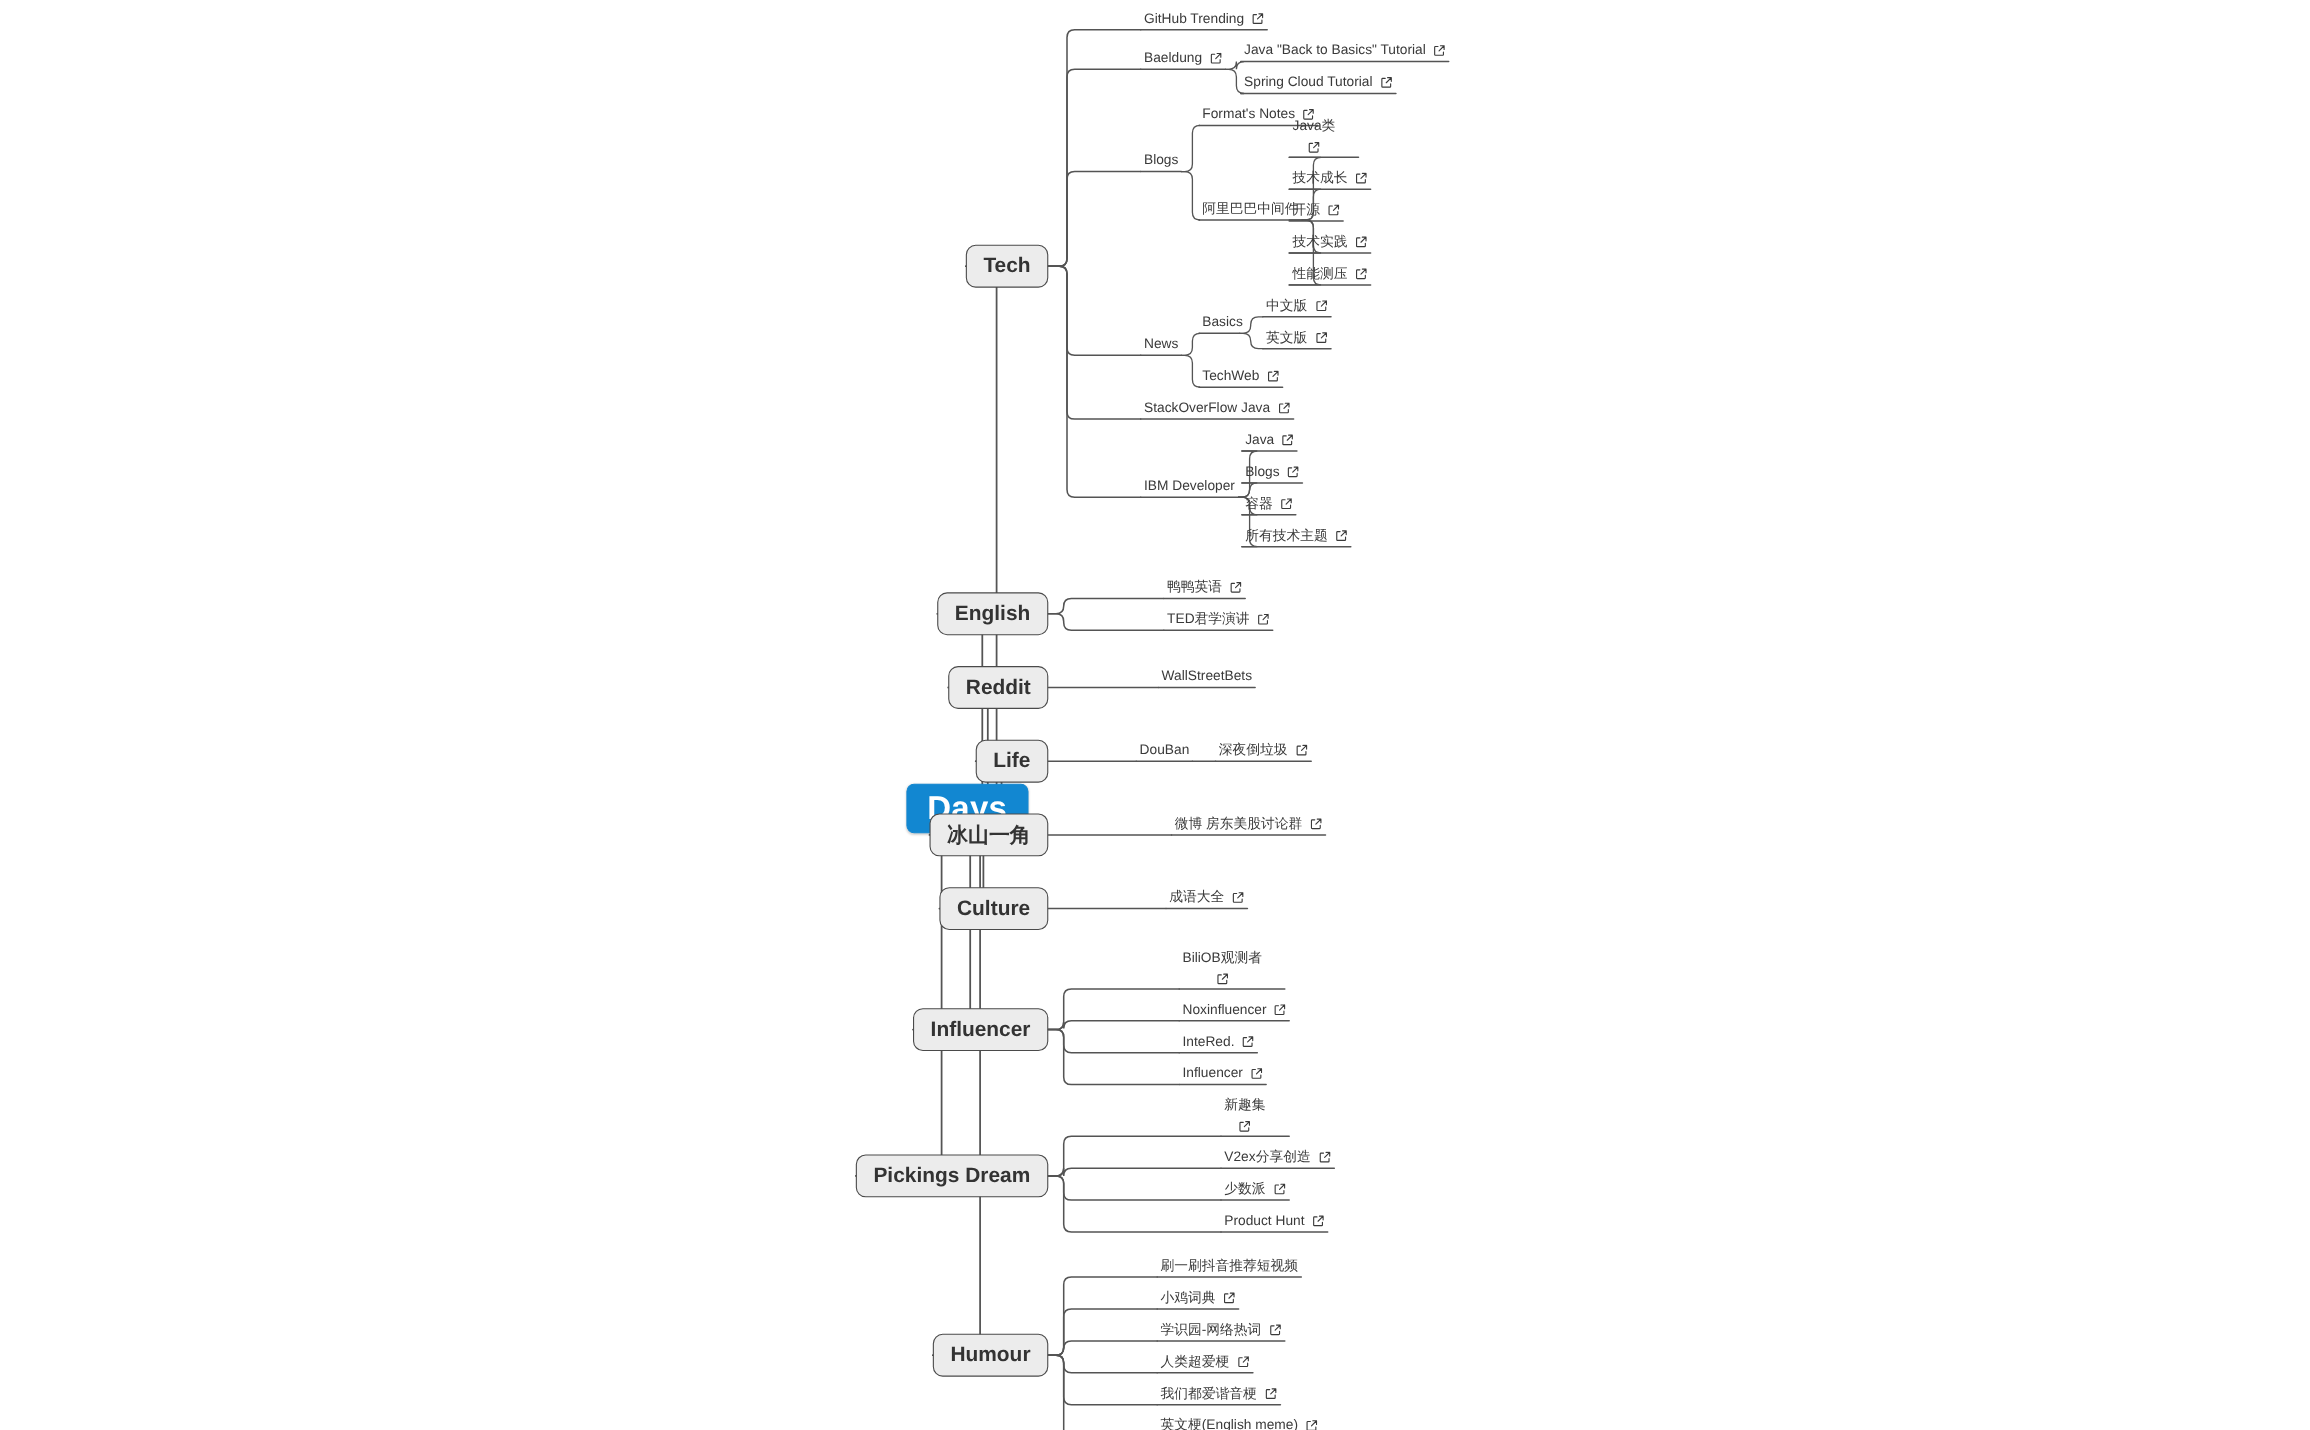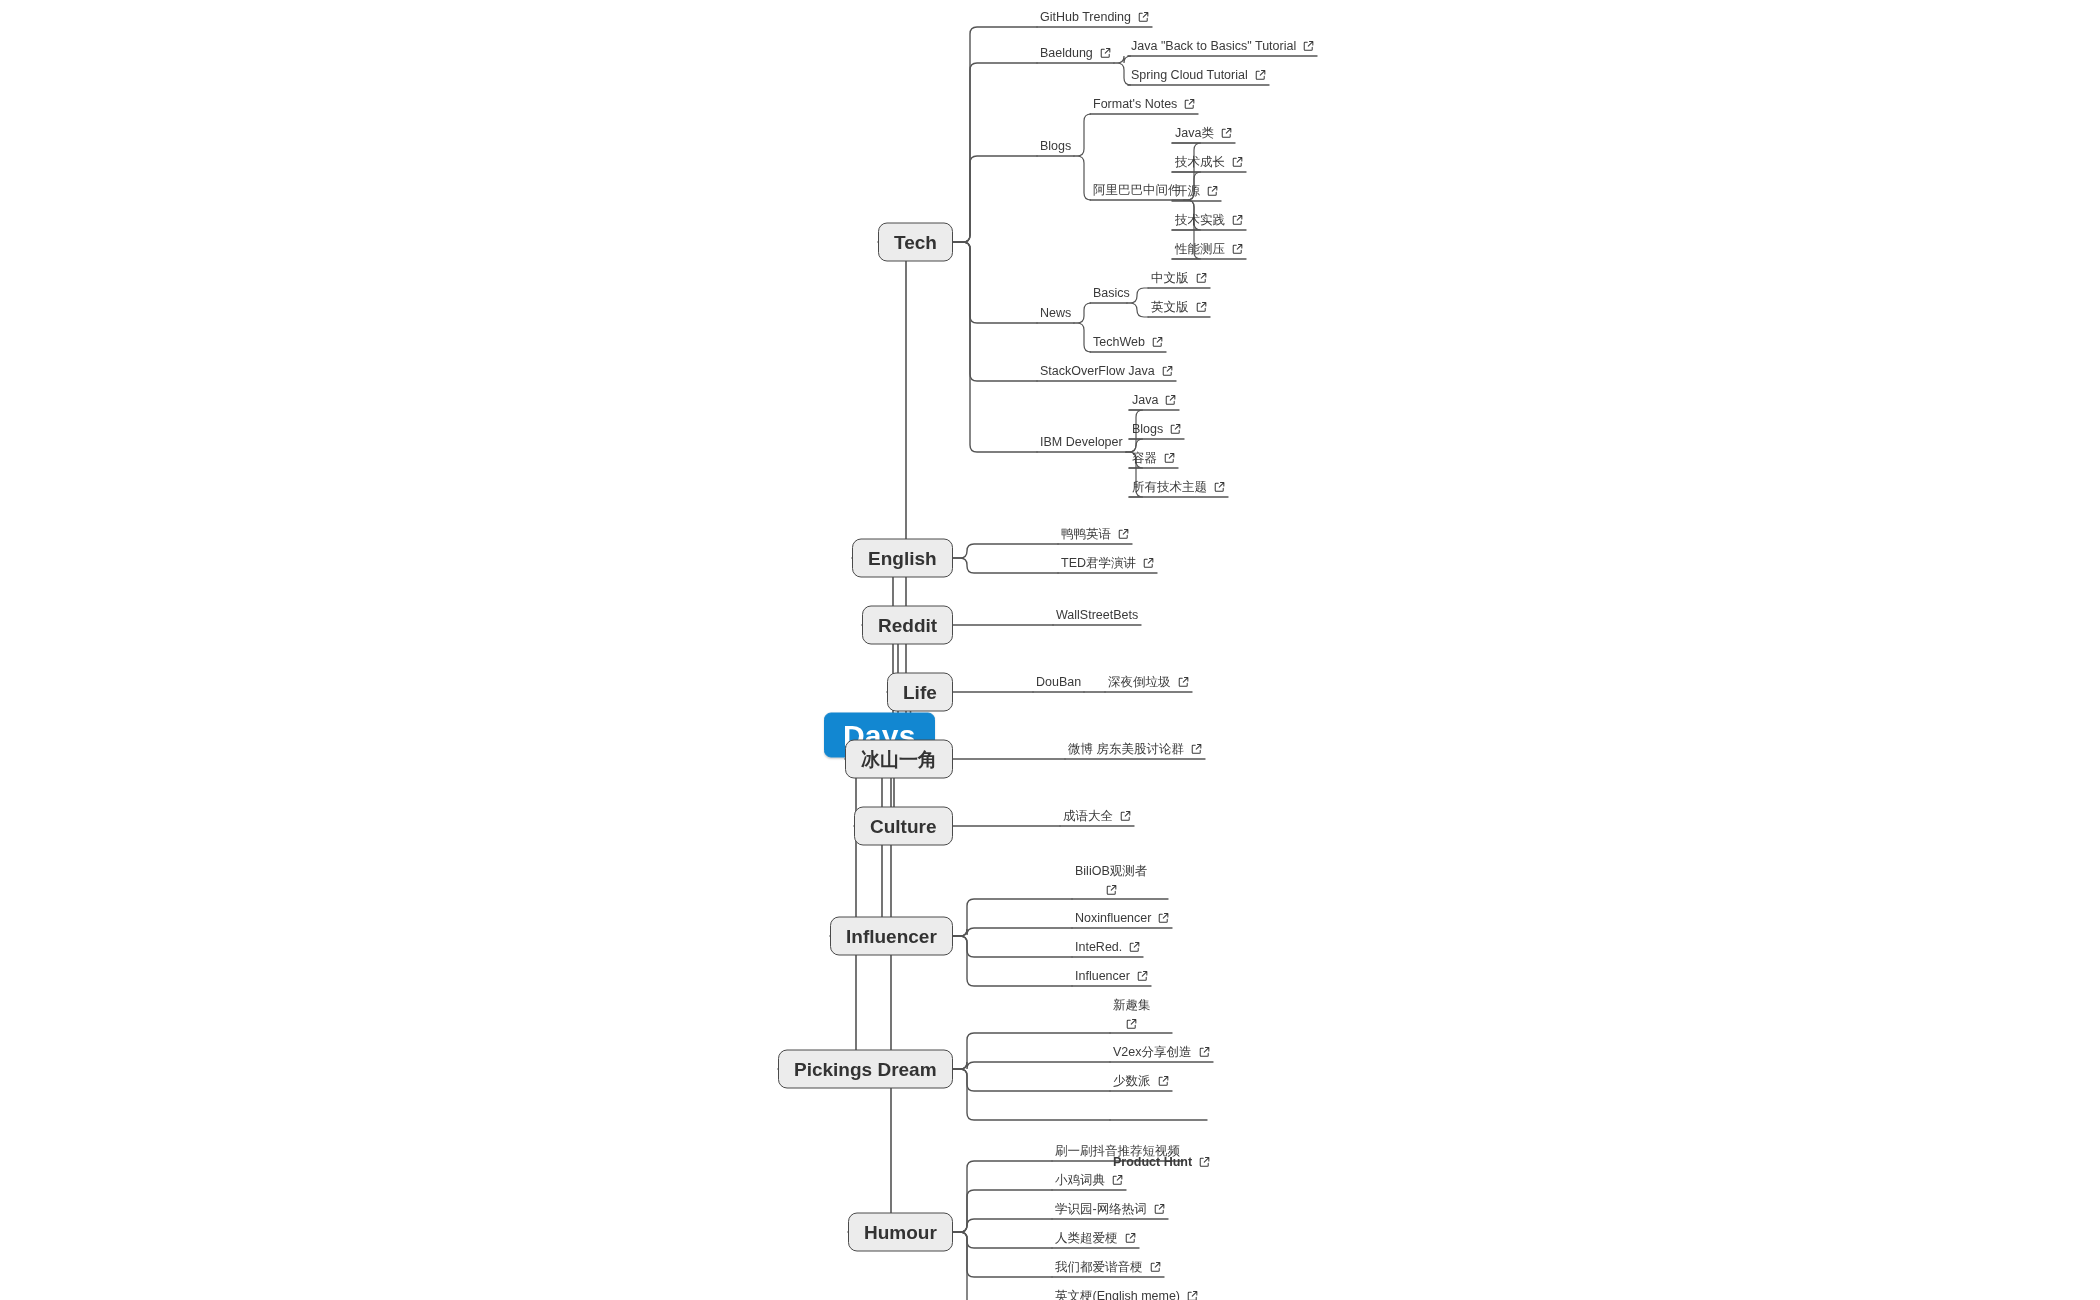--- a/index.html
+++ b/index.html
@@ -267,21 +267,21 @@
       <span class="ext">
         <svg viewBox="0 0 16 16">
           <path d="M6.2 2.6H2.8a1 1 0 0 0-1 1v9.6a1 1 0 0 0 1 1h9.6a1 1 0 0 0 1-1V9.8" fill="none" stroke="#3a3a3a" stroke-width="1.5" stroke-linecap="round"></path>
           <path d="M9.4 1.6h4.9v4.9M14.3 1.6 7.6 8.3" fill="none" stroke="#3a3a3a" stroke-width="1.5" stroke-linecap="round" stroke-linejoin="round"></path>
         </svg>
       </span>
     </div>
     <div class="leaf" style="left: 1090px; top: 200px;">
       <span>阿里巴巴中间件</span>
     </div>
-    <div class="leaf" style="left: 1172px; top: 143px;">
+    <div class="leaf" style="left: 1172px; top: 143px; flex-direction: column;">
       <span>Java类</span>
       <span class="ext">
         <svg viewBox="0 0 16 16">
           <path d="M6.2 2.6H2.8a1 1 0 0 0-1 1v9.6a1 1 0 0 0 1 1h9.6a1 1 0 0 0 1-1V9.8" fill="none" stroke="#3a3a3a" stroke-width="1.5" stroke-linecap="round"></path>
           <path d="M9.4 1.6h4.9v4.9M14.3 1.6 7.6 8.3" fill="none" stroke="#3a3a3a" stroke-width="1.5" stroke-linecap="round" stroke-linejoin="round"></path>
         </svg>
       </span>
     </div>
     <div class="leaf" style="left: 1172px; top: 172px;">
       <span>技术成长</span>
@@ -492,21 +492,21 @@
     </div>
     <div class="leaf" style="left: 1110px; top: 1091px;">
       <span>少数派</span>
       <span class="ext">
         <svg viewBox="0 0 16 16">
           <path d="M6.2 2.6H2.8a1 1 0 0 0-1 1v9.6a1 1 0 0 0 1 1h9.6a1 1 0 0 0 1-1V9.8" fill="none" stroke="#3a3a3a" stroke-width="1.5" stroke-linecap="round"></path>
           <path d="M9.4 1.6h4.9v4.9M14.3 1.6 7.6 8.3" fill="none" stroke="#3a3a3a" stroke-width="1.5" stroke-linecap="round" stroke-linejoin="round"></path>
         </svg>
       </span>
     </div>
-    <div class="leaf" style="left: 1110px; top: 1172px; font-weight: bold;">
+    <div class="leaf" style="left: 1110px; top: 1120px;">
       <span>Product Hunt</span>
       <span class="ext">
         <svg viewBox="0 0 16 16">
           <path d="M6.2 2.6H2.8a1 1 0 0 0-1 1v9.6a1 1 0 0 0 1 1h9.6a1 1 0 0 0 1-1V9.8" fill="none" stroke="#3a3a3a" stroke-width="1.5" stroke-linecap="round"></path>
           <path d="M9.4 1.6h4.9v4.9M14.3 1.6 7.6 8.3" fill="none" stroke="#3a3a3a" stroke-width="1.5" stroke-linecap="round" stroke-linejoin="round"></path>
         </svg>
       </span>
     </div>
     <div class="leaf" style="left: 1052px; top: 1161px;">
       <span>刷一刷抖音推荐短视频</span>

